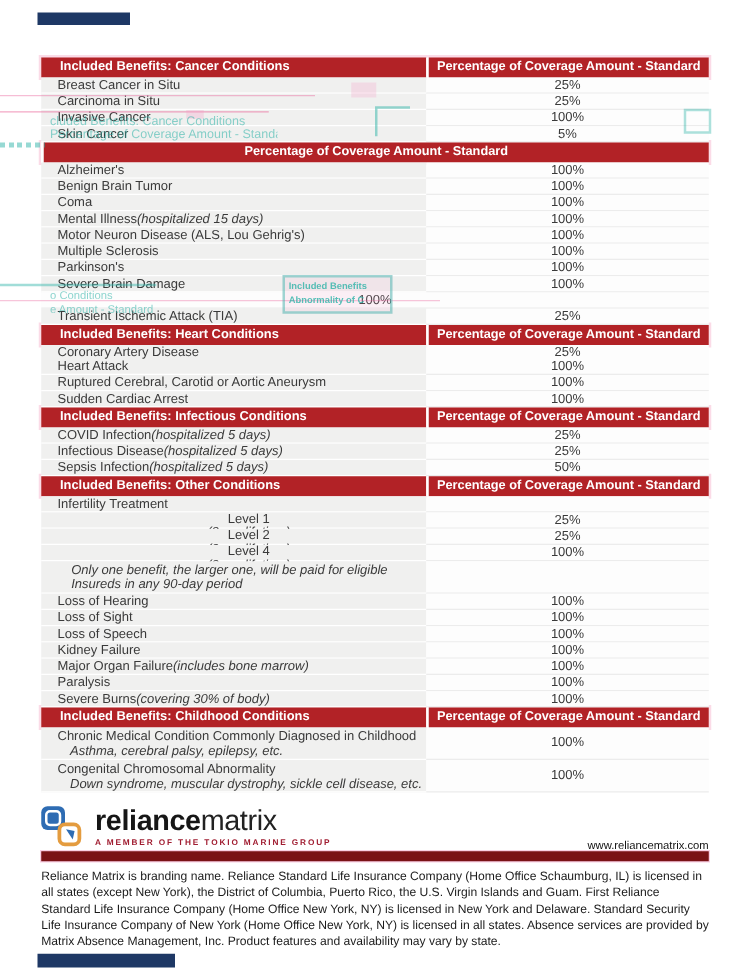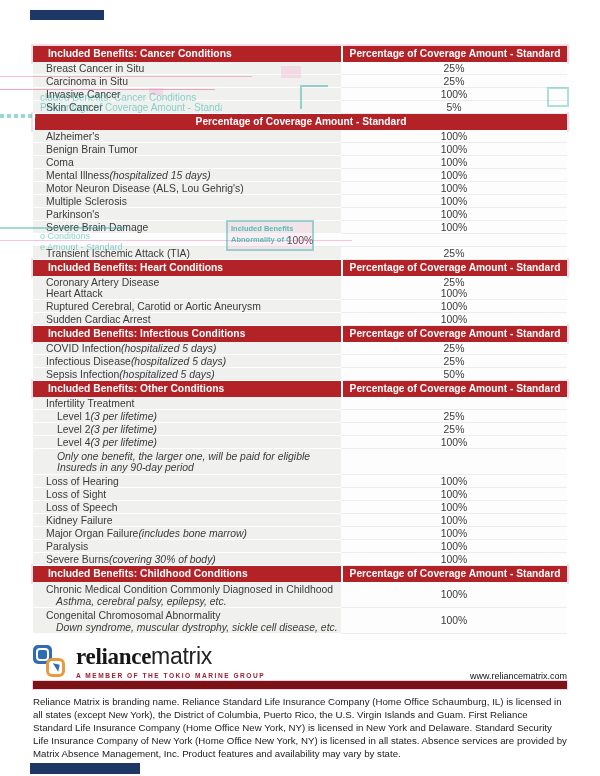--- a/index.html
+++ b/index.html
@@ -18,21 +18,21 @@
   .sec-header .hgap{width:2px;background:#fff;}
   .sec-header .hr{flex:1;background:#b22226;color:#fff;font-weight:bold;font-size:10.2px;
                   line-height:16px;text-align:center;white-space:nowrap;overflow:hidden;}
   .row{display:flex;height:13px;justify-content:space-between;}
   .row .lc{width:308px;background:#f0f0ef;border-bottom:1px solid #ffffff;box-sizing:border-box;
            padding-left:13px;font-size:10.4px;color:#3a3a3a;display:flex;align-items:center;white-space:nowrap;}
   .row .vc{flex:1;background:#fdfdfd;border-bottom:1px solid #ececec;box-sizing:border-box;
            font-size:10.4px;color:#3a3a3a;display:flex;align-items:center;justify-content:center;}
   .row.compact{height:12px;}
   .row.nb .lc,.row.nb .vc{border-bottom:none;}
-  .row.indent .lc{padding-left:24px;}
+  .row.indent .lc{padding-left:24px;flex-direction:column;}
   .row.tall{height:26px;}
   .row.tall .lc{display:block;padding-top:2px;line-height:11.5px;}
   .row.tall .lc .sub{margin-left:10px;font-style:italic;}
   .row.note-row{height:26px;}
   .row.note-row .lc{display:block;font-style:italic;padding-top:2px;padding-right:14px;
                     line-height:11px;white-space:normal;}
   .lc i{font-style:italic;}
 
   
   .logo-block{position:absolute;left:33px;top:644px;width:534px;}
@@ -40,21 +40,21 @@
   .lg-icon{position:relative;width:34px;height:34px;flex:0 0 34px;}
   .lg-sq1{position:absolute;left:0;top:1px;width:19px;height:19px;background:#2e6cb3;border-radius:5px;}
   .lg-sq1:after{content:"";position:absolute;left:3px;top:3px;right:3px;bottom:3px;
                 border:2px solid #fff;border-radius:4px;}
   .lg-sq2{position:absolute;right:2px;bottom:1px;width:13px;height:13px;background:#fff;
           border:3px solid #e49c3f;border-radius:6px;}
   .lg-arrow{position:absolute;left:3px;top:3px;width:0;height:0;
             border-left:7px solid transparent;border-top:7px solid #2e6cb3;transform:rotate(12deg);}
   .logo-text{margin-left:9px;}
   .wordmark{font-size:23px;line-height:24px;color:#161616;letter-spacing:-0.3px;}
-  .wordmark .wb{font-weight:700;font-family:Liberation Serif, serif;}
+  .wordmark .wb{font-weight:700;}
   .wordmark .wl{font-weight:400;color:#222;}
   .tagline{margin-top:3px;font-size:6.6px;font-weight:700;letter-spacing:1.5px;color:#a01c30;}
   .site-url{position:absolute;right:0;top:27px;font-size:9px;color:#111;margin-left:20px;}
   .divider-bar{position:absolute;left:33px;top:681px;width:534px;height:8px;background:#7a1216;
                box-shadow:0 0 0 1px rgba(244,160,200,.5);}
   .disclaimer{position:absolute;left:33px;top:695px;width:534px;font-size:9.7px;line-height:13px;color:#1b1b1b;}
 
   
   .g{position:absolute;pointer-events:none;}
   .ghost-text{color:#2fb3a8;font-weight:normal;opacity:.55;white-space:nowrap;margin-left:40px;}

